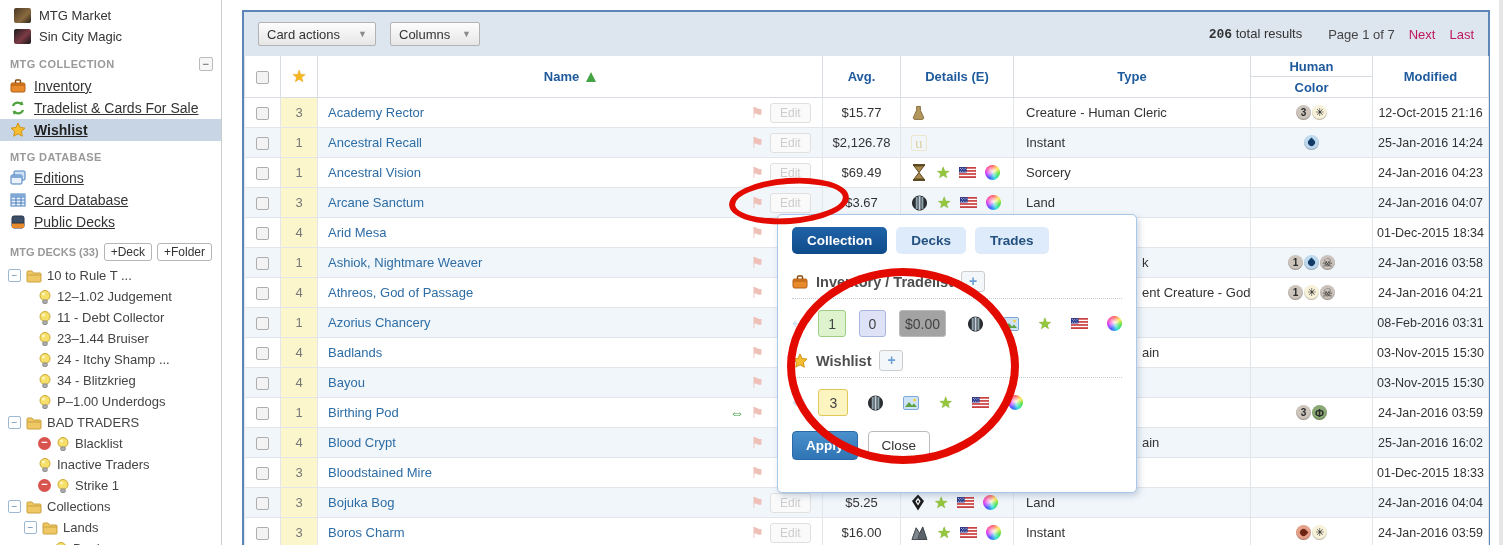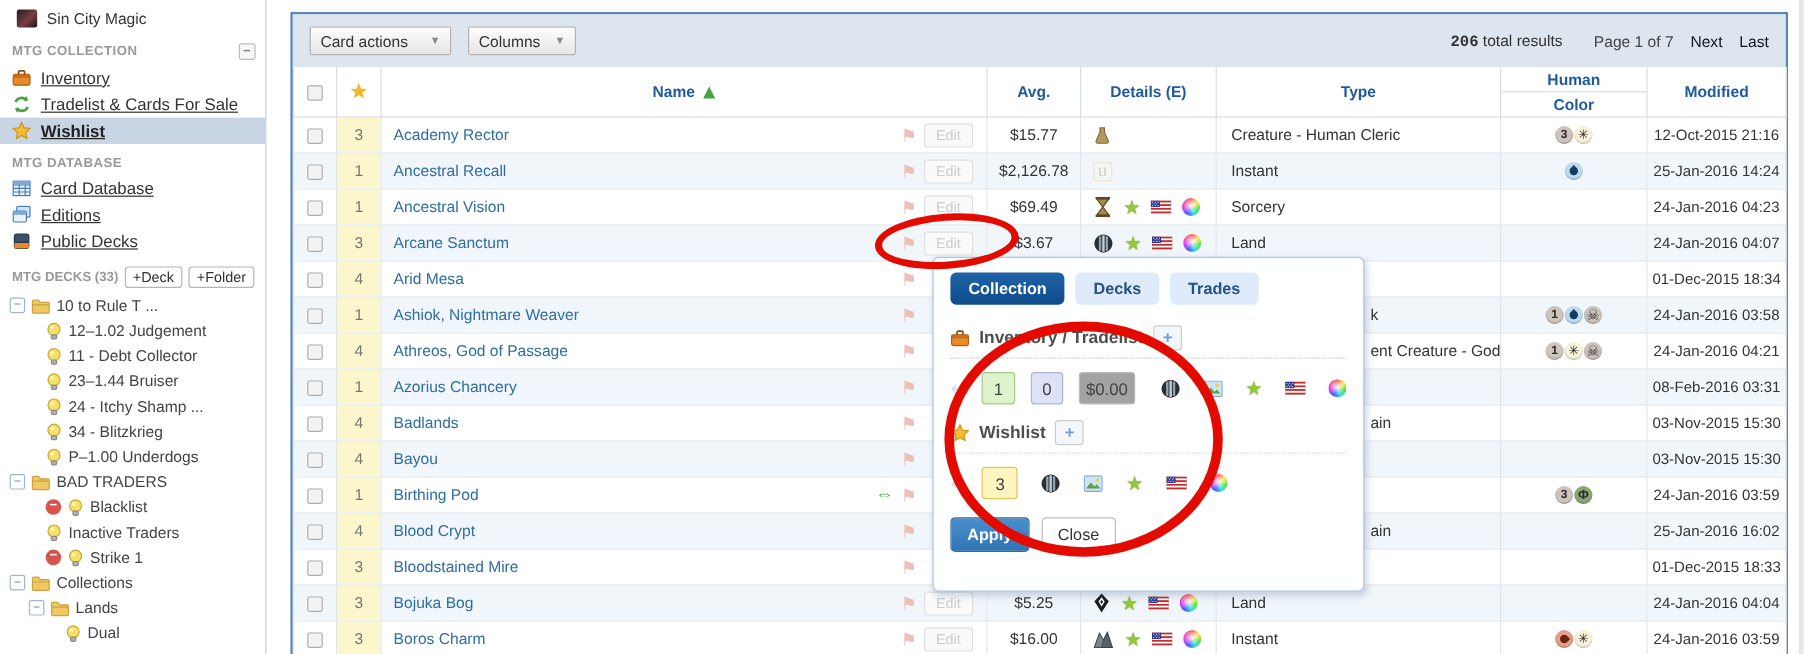--- a/index.html
+++ b/index.html
@@ -28,21 +28,21 @@
   .main { position:absolute; left:242px; top:10px; width:1248px; border:2px solid #5b87b8; background:#fff; }
   .toolbar { height:44px; background:#dde5ee; display:flex; align-items:center; padding:0 14px; }
   .dd-btn { display:flex; align-items:center; justify-content:space-between; width:118px; height:24px; margin-right:14px;
             background:linear-gradient(#fdfdfd,#e6e6e6); border:1px solid #b3b3b3; border-radius:2px; padding:0 8px; font-size:13px; color:#333; cursor:pointer; }
   .dd-btn.small { width:90px; }
   .dd-arrow { color:#8a8a8a; font-size:9px; }
   .toolbar-right { margin-left:auto; display:flex; align-items:center; gap:26px; font-size:13px; }
   .results { color:#333; }
   .results b { font-weight:bold;font-family:Liberation Mono, monospace; }
   .pager { display:flex; gap:14px; align-items:center; color:#444; }
-  .pager a { color:#0f172a; text-decoration:none; cursor:pointer; }
+  .pager a { color:#be185d; text-decoration:none; cursor:pointer; }
 
   table { border-collapse:collapse; table-layout:fixed; width:1244px; }
   col.c-check{width:36px} col.c-star{width:37px} col.c-name{width:505px} col.c-avg{width:78px}
   col.c-det{width:113px} col.c-type{width:237px} col.c-cost{width:122px} col.c-mod{width:116px}
   th { border:1px solid #d8dde3; border-top:none; font-size:13px; color:#1e5a9c; font-weight:bold; height:41px; background:#fff; text-align:center; vertical-align:middle; }
   td { border:1px solid #e2e6ea; height:30px; font-size:13px; vertical-align:middle; overflow:hidden; white-space:nowrap; }
   tr.even td { background:#f1f6fb; }
   tr.odd td { background:#fff; }
   td.col-count { background:#fbf6cc !important; text-align:center; color:#777; }
   td.col-check, td.col-star { text-align:center; }
@@ -112,20 +112,24 @@
   .right-gutter { position:absolute; right:7px; top:0; width:4px; height:545px; background:#e6e6e6; }
 </style>
 </head>
 <body>
 
 <div class="app">
 
   <div class="sidebar">
     <div id="side-top">
         <div class="side-link">
+          <span class="logo-sq logo-market"></span>
+          <span>MTG Market</span>
+        </div>
+        <div class="side-link">
           <span class="logo-sq logo-sincity"></span>
           <span>Sin City Magic</span>
         </div>
       </div>
 
     <div class="side-sec-title">
       <span>MTG COLLECTION</span>
       <span class="collapse-box">−</span>
     </div>
     <div id="side-collection">
@@ -153,33 +157,33 @@
           <span>Wishlist</span>
         </div>
       </div>
 
     <div class="side-sec-title">
       <span>MTG DATABASE</span>
     </div>
     <div id="side-database">
         <div class="side-item">
           <span class="icon16"><svg viewBox="0 0 16 16" width="16" height="16">
+              <rect x="4" y="1" width="11" height="9" rx="1" fill="#cfe3f6" stroke="#4a7ebb"></rect>
+              <rect x="1" y="5" width="11" height="9" rx="1" fill="#eaf2fb" stroke="#4a7ebb"></rect>
+              <rect x="1" y="5" width="11" height="3" fill="#7fa8d6"></rect>
+            </svg></span>
+          <span>Editions</span>
+        </div>
+        <div class="side-item">
+          <span class="icon16"><svg viewBox="0 0 16 16" width="16" height="16">
               <rect x="1" y="2" width="14" height="12" fill="#eaf2fb" stroke="#4a7ebb"></rect>
               <path d="M1 5h14M1 8h14M1 11h14M6 2v12M11 2v12" stroke="#4a7ebb" stroke-width="1"></path>
               <rect x="1" y="2" width="14" height="3" fill="#7fa8d6"></rect>
             </svg></span>
           <span>Card Database</span>
-        </div>
-        <div class="side-item">
-          <span class="icon16"><svg viewBox="0 0 16 16" width="16" height="16">
-              <rect x="4" y="1" width="11" height="9" rx="1" fill="#cfe3f6" stroke="#4a7ebb"></rect>
-              <rect x="1" y="5" width="11" height="9" rx="1" fill="#eaf2fb" stroke="#4a7ebb"></rect>
-              <rect x="1" y="5" width="11" height="3" fill="#7fa8d6"></rect>
-            </svg></span>
-          <span>Editions</span>
         </div>
         <div class="side-item">
           <span class="icon16"><svg viewBox="0 0 16 16" width="16" height="16">
               <rect x="2" y="2" width="12" height="12" rx="2" fill="#3d4f66" stroke="#26344a"></rect>
               <rect x="2" y="9" width="12" height="5" fill="#e8892c"></rect>
               <path d="M2 9h12" stroke="#26344a"></path>
             </svg></span>
           <span>Public Decks</span>
         </div>
       </div>

